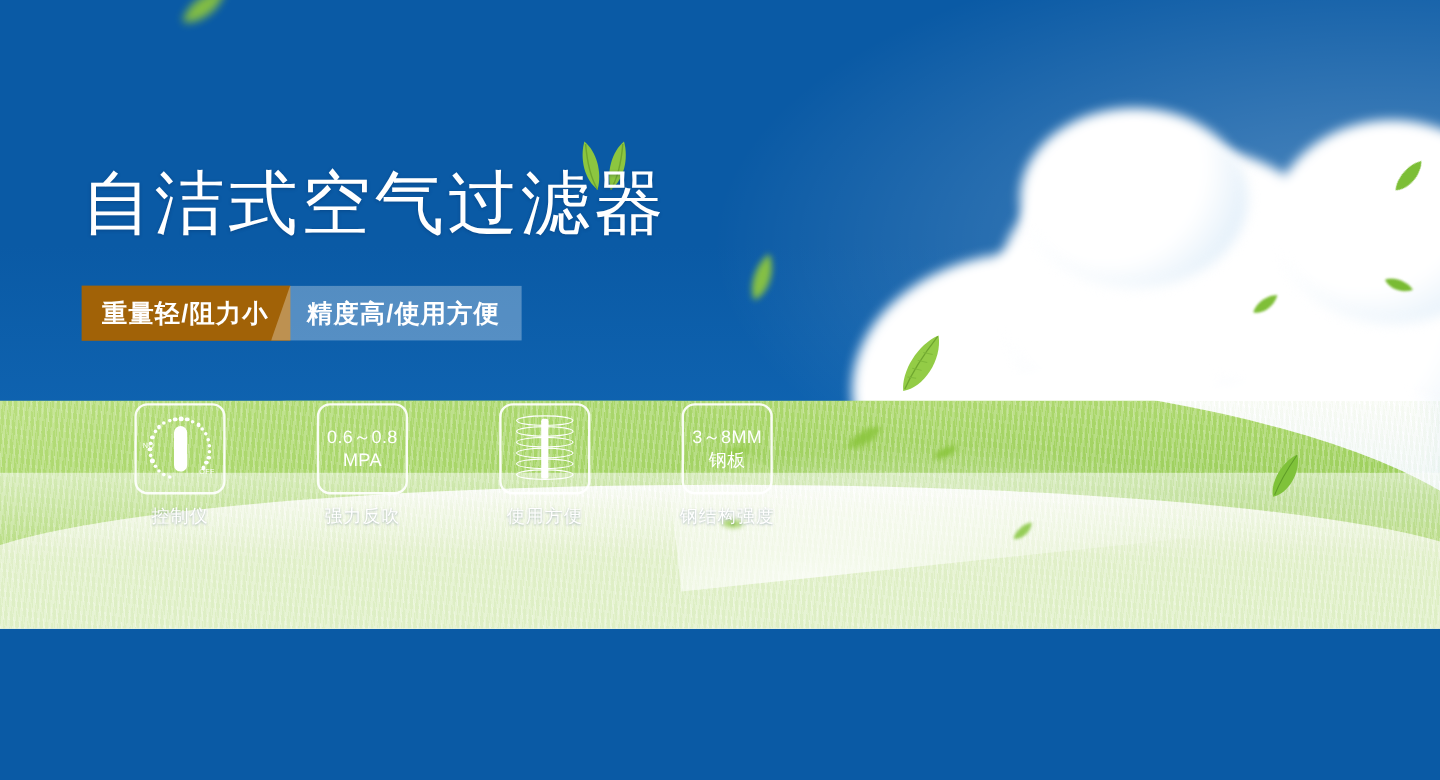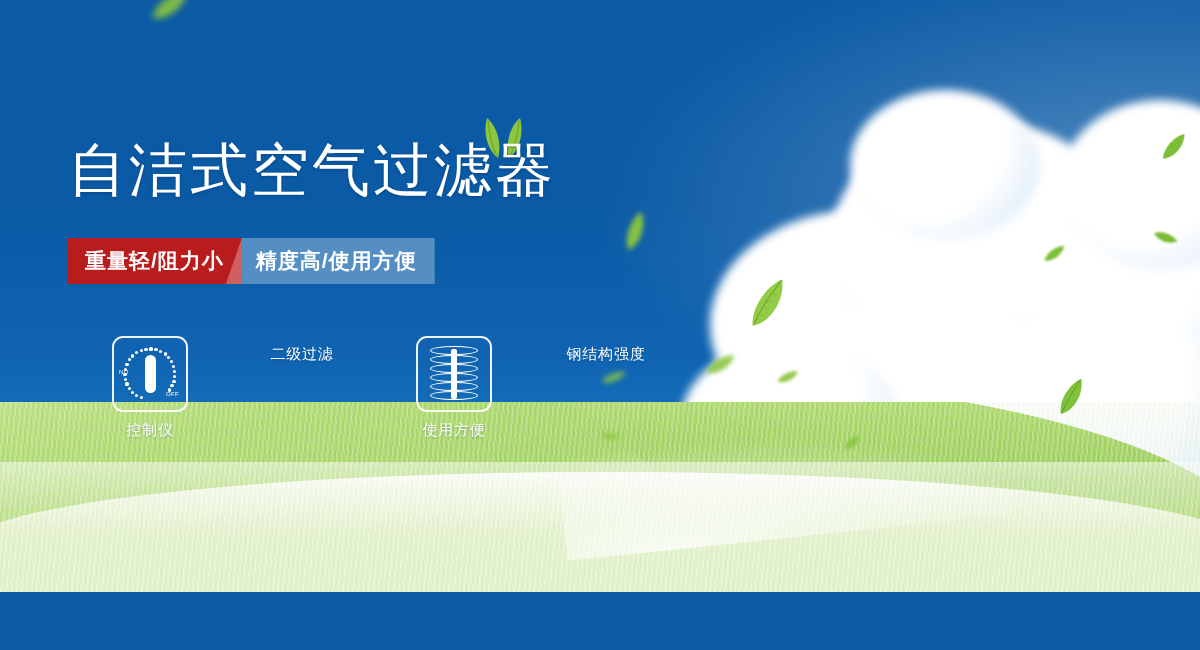--- a/index.html
+++ b/index.html
@@ -1,21 +1,21 @@
 <!DOCTYPE html>
 <html><head>
 <meta charset="utf-8">
 <style>
   html,body{margin:0;padding:0;}
   body{
     width:1200px;height:650px;overflow:hidden;
     font-family:"Liberation Sans","DejaVu Sans",sans-serif;
     background:#0a5aa5;
   }
-  .banner{position:relative;width:1200px;height:592px;overflow:hidden;}
+  .banner{position:relative;width:1200px;height:524px;overflow:hidden;}
 
   
   .sky{
     position:absolute;left:0;top:0;width:1200px;height:600px;
     background:
       radial-gradient(ellipse 900px 420px at 96% 34%, rgba(255,255,255,.30) 0%, rgba(255,255,255,0) 62%),
       linear-gradient(180deg,#0a5aa5 0%,#0a5aa5 34%,#0f63b0 58%,#1a78c4 80%,#3f94d6 100%);
   }
   
   .sky-haze{
@@ -101,21 +101,21 @@
   .headline{
     position:absolute;left:68px;top:138px;
     font-size:58px;line-height:64px;color:#ffffff;
     letter-spacing:3px;font-weight:400;white-space:nowrap;
     text-shadow:0 1px 3px rgba(0,30,70,.28);
   }
   .title-leaves{position:absolute;left:473px;top:110px;width:60px;height:50px;}
 
   .subbar{position:absolute;left:68px;top:238px;height:46px;display:flex;}
   .subbar-left{
-    background:#b91c1c;color:#ffffff;
+    background:#a16207;color:#ffffff;
     font-size:21px;font-weight:bold;letter-spacing:1px;
     display:flex;align-items:center;padding:0 18px 0 17px;white-space:nowrap;
   }
   .subbar-right{
     background:rgba(255,255,255,.30);color:#ffffff;
     font-size:21px;font-weight:bold;letter-spacing:1px;
     display:flex;align-items:center;padding:0 18px 0 30px;white-space:nowrap;
     margin-left:-16px;
     clip-path:polygon(16px 0,100% 0,100% 100%,0 100%);
   }
@@ -322,37 +322,45 @@
             <span class="dot" style="left: 55.2971px; top: 32.6658px;"></span>
             <span class="dot" style="left: 54.333px; top: 37.6258px;"></span>
             <span class="dot" style="left: 52.3912px; top: 42.2906px;"></span>
             <span class="dot" style="left: 49.5511px; top: 46.4697px;"></span>
           </div>
       </div>
       <div class="flabel">控制仪</div>
     </div>
 
     <div class="feature">
-      <div class="flabel">二级过滤</div>
+      <div class="fbox">
+        <div class="fbox-txt">0.6～0.8
+MPA</div>
+      </div>
+      <div class="flabel">强力反吹</div>
     </div>
 
     <div class="feature">
       <div class="fbox">
         <div class="coil">
           <div class="stem"></div>
           <i style="top:0px"></i>
             <i style="top:9px"></i>
             <i style="top:18px"></i>
           <i style="top:27px"></i>
             <i style="top:36px"></i>
             <i style="top:45px"></i>
         </div>
       </div>
       <div class="flabel">使用方便</div>
     </div>
 
     <div class="feature">
+      <div class="fbox">
+        <div class="fbox-txt">3～8MM
+钢板</div>
+      </div>
       <div class="flabel">钢结构强度</div>
     </div>
 
 
   </div>
 </div>
 
 </body></html>

